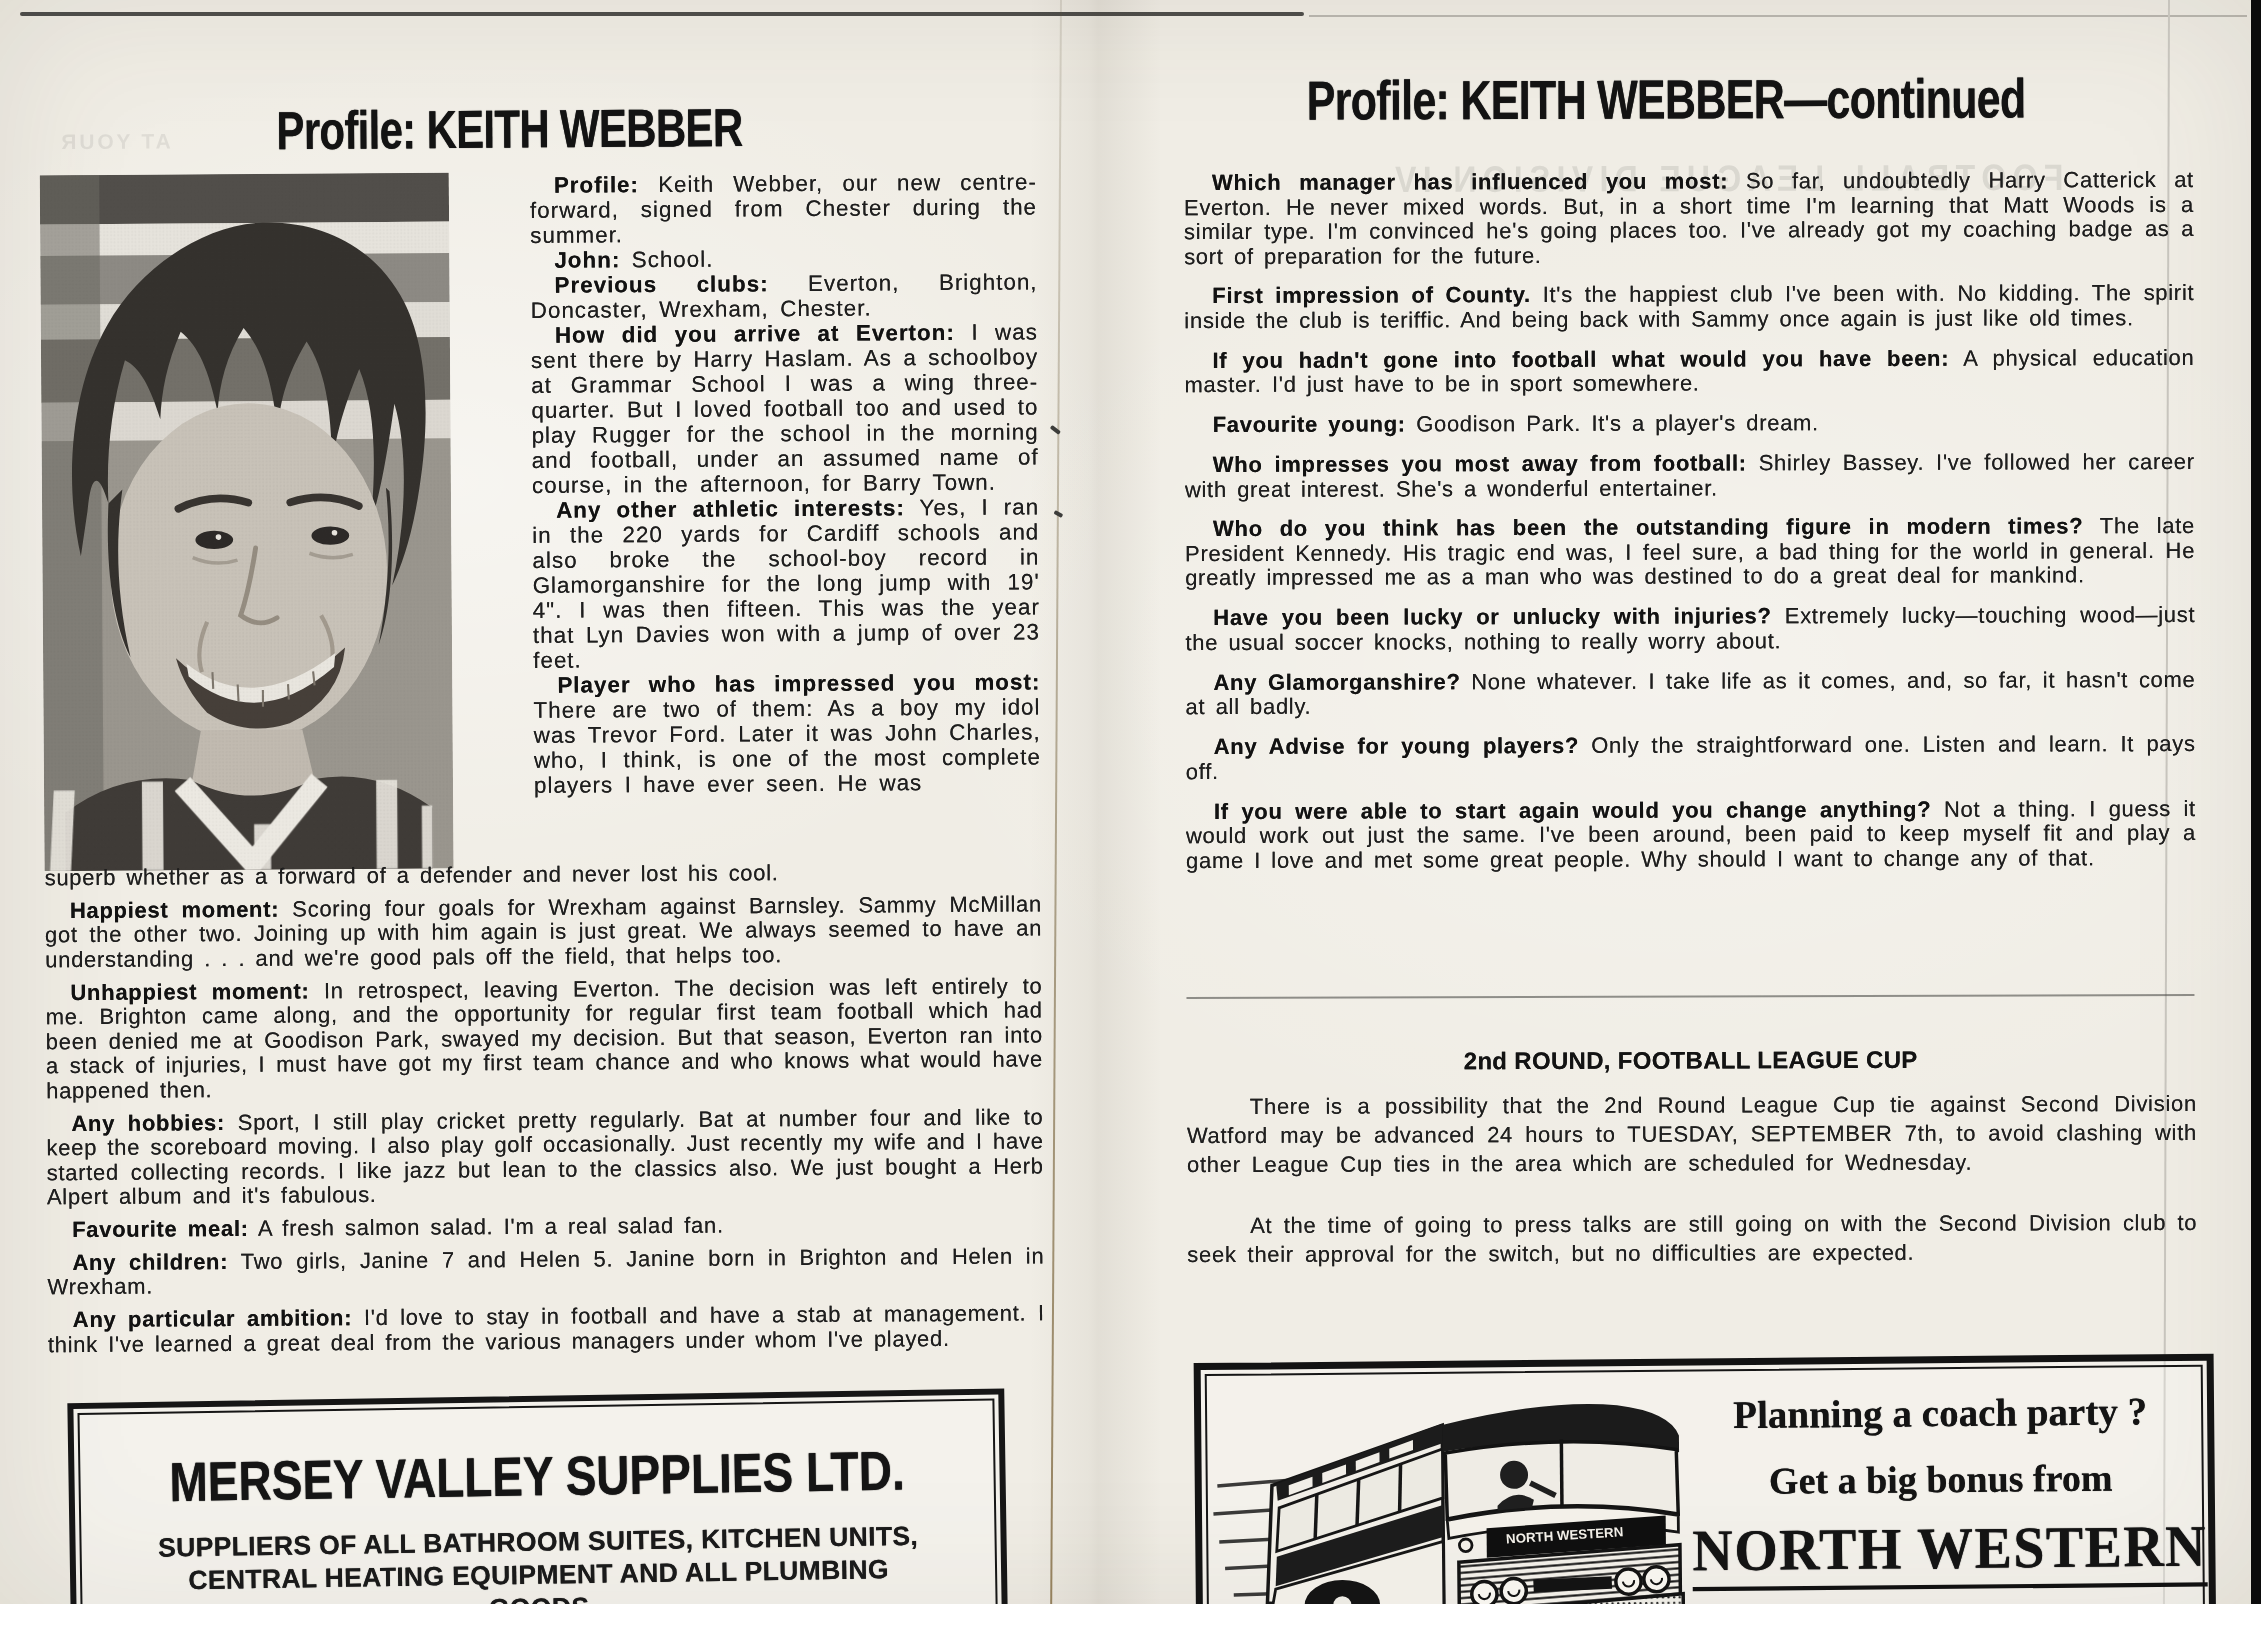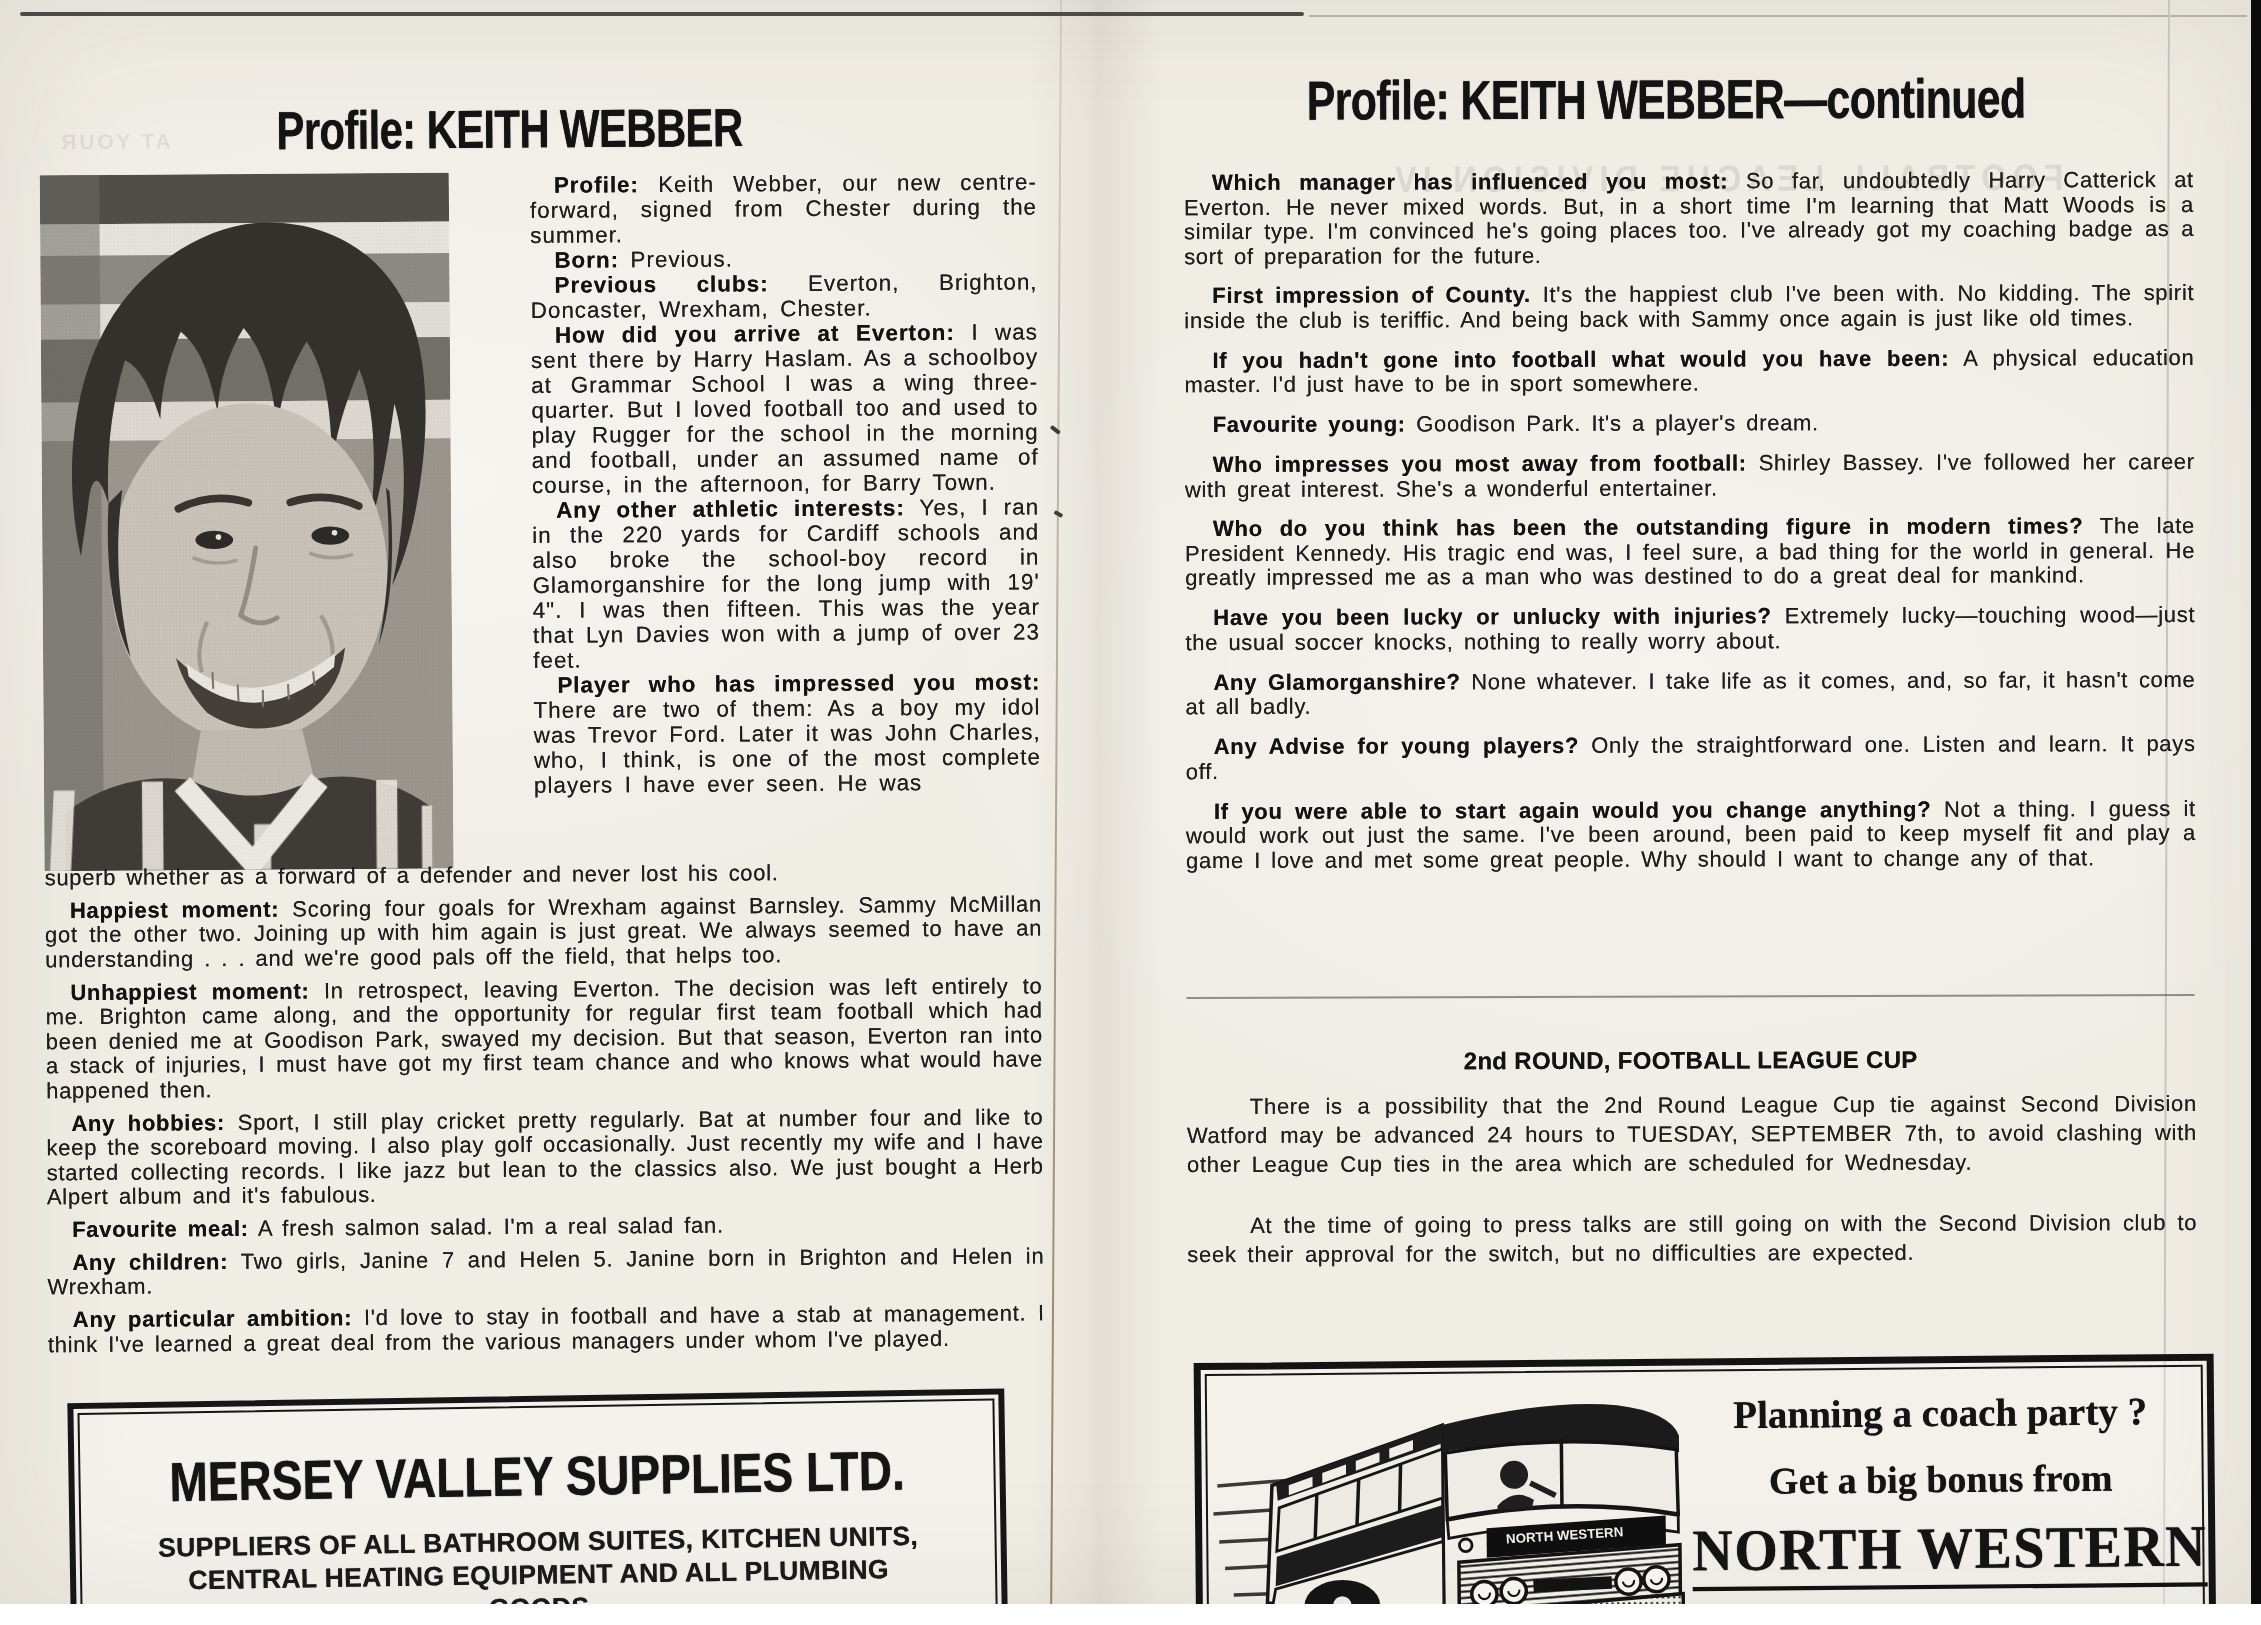--- a/index.html
+++ b/index.html
@@ -180,21 +180,21 @@
         </g>
 
         <path d="M198,872 L298,985 L394,868" stroke="#ece9e2" stroke-width="30" fill="none"></path>
 
         <rect width="585" height="995" fill="url(#halftone)" opacity="0.13"></rect>
       </svg>
     </div>
 
     <div class="abs col-text" style="left:530px;top:176px;width:507px;">
       <p><b class="lead">Profile:</b> <span>Keith Webber, our new centre-forward, signed from Chester during the summer.</span></p>
-      <p><b class="lead">Born:</b> <span>Previous.</span></p>
+      <p><b class="lead">John:</b> <span>School.</span></p>
       <p><b class="lead">Previous clubs:</b> <span>Everton, Brighton, Doncaster, Wrexham, Chester.</span></p>
       <p><b class="lead">How did you arrive at Everton:</b> <span>I was sent there by Harry Haslam. As a schoolboy at Grammar School I was a wing three-quarter. But I loved football too and used to play Rugger for the school in the morning and football, under an assumed name of course, in the afternoon, for Barry Town.</span></p>
       <p><b class="lead">Any other athletic interests:</b> <span>Yes, I ran in the 220 yards for Cardiff schools and also broke the school-boy record in Glamorganshire for the long jump with 19' 4". I was then fifteen. This was the year that Lyn Davies won with a jump of over 23 feet.</span></p>
       <p><b class="lead">Player who has impressed you most:</b> <span>There are two of them: As a boy my idol was Trevor Ford. Later it was John Charles, who, I think, is one of the most complete players I have ever seen. He was</span></p>
     </div>
 
     <div class="abs body-text" style="left:40px;top:866px;width:997px;">
       <p><span>superb whether as a forward of a defender and never lost his cool.</span></p>
       <p class="indent"><b class="lead">Happiest moment:</b> <span>Scoring four goals for Wrexham against Barnsley. Sammy McMillan got the other two. Joining up with him again is just great. We always seemed to have an understanding . . . and we're good pals off the field, that helps too.</span></p>
       <p class="indent"><b class="lead">Unhappiest moment:</b> <span>In retrospect, leaving Everton. The decision was left entirely to me. Brighton came along, and the opportunity for regular first team football which had been denied me at Goodison Park, swayed my decision. But that season, Everton ran into a stack of injuries, I must have got my first team chance and who knows what would have happened then.</span></p>

